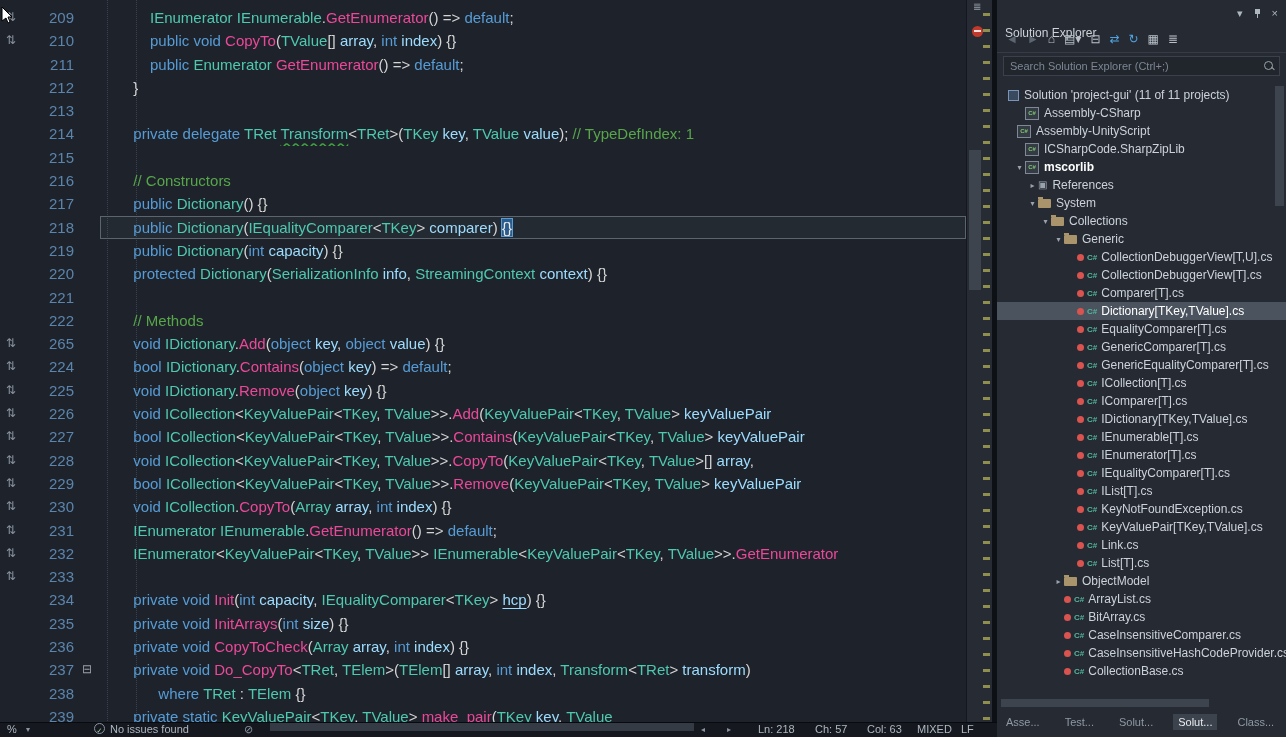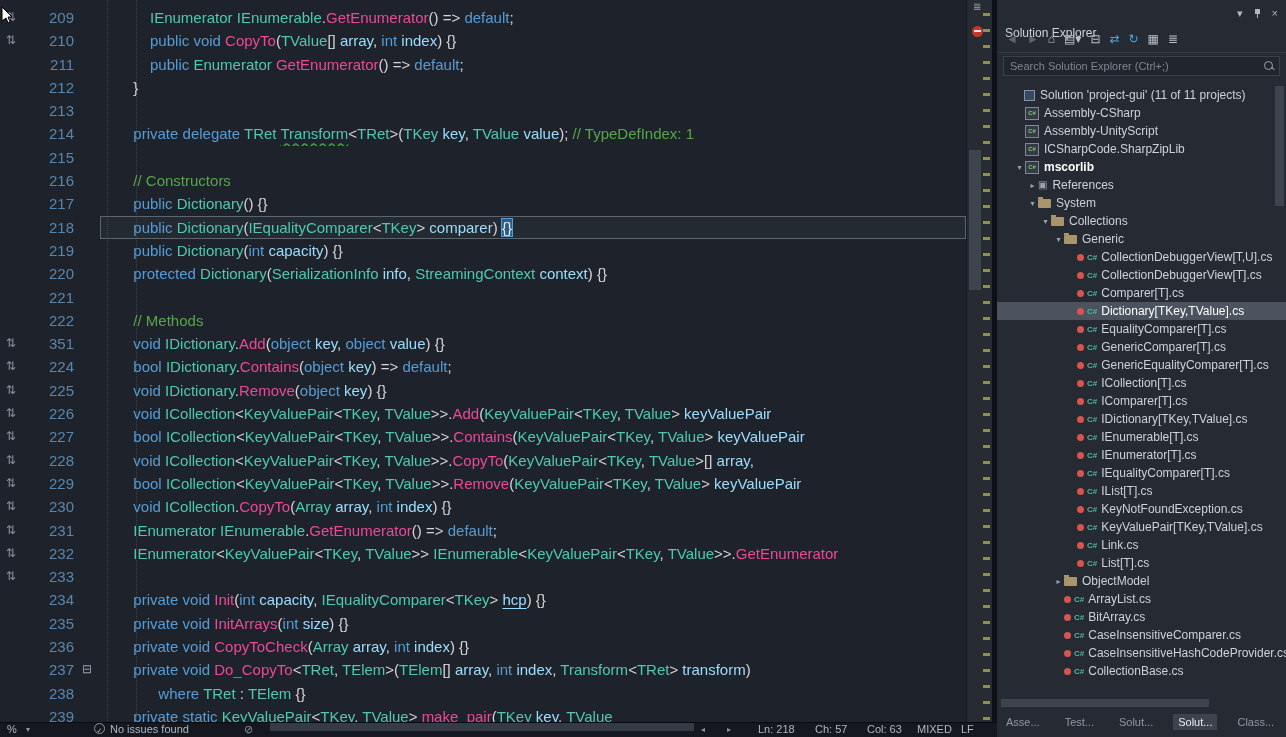--- a/index.html
+++ b/index.html
@@ -175,21 +175,21 @@
         <span class="code-text"></span>
       </div>
       <div class="ed-row">
         <span class="g-ind"></span>
         <span class="g-num">222</span>
         <span class="g-fold"></span>
         <span class="code-text"><span class="tk-o">        </span><span class="tk-c">// Methods</span></span>
       </div>
       <div class="ed-row">
         <span class="g-ind">⇅</span>
-        <span class="g-num">351</span>
+        <span class="g-num">265</span>
         <span class="g-fold"></span>
         <span class="code-text"><span class="tk-o">        </span><span class="tk-k">void</span><span class="tk-o"> </span><span class="tk-t">IDictionary</span><span class="tk-o">.</span><span class="tk-m">Add</span><span class="tk-o">(</span><span class="tk-k">object</span><span class="tk-o"> </span><span class="tk-p">key</span><span class="tk-o">, </span><span class="tk-k">object</span><span class="tk-o"> </span><span class="tk-p">value</span><span class="tk-o">) {}</span></span>
       </div>
       <div class="ed-row">
         <span class="g-ind">⇅</span>
         <span class="g-num">224</span>
         <span class="g-fold"></span>
         <span class="code-text"><span class="tk-o">        </span><span class="tk-k">bool</span><span class="tk-o"> </span><span class="tk-t">IDictionary</span><span class="tk-o">.</span><span class="tk-m">Contains</span><span class="tk-o">(</span><span class="tk-k">object</span><span class="tk-o"> </span><span class="tk-p">key</span><span class="tk-o">) =&gt; </span><span class="tk-k">default</span><span class="tk-o">;</span></span>
       </div>
       <div class="ed-row">
@@ -325,31 +325,31 @@
       <span class="tb-icon accent">⇄</span>
       <span class="tb-icon accent">↻</span>
       <span class="tb-icon">▦</span>
       <span class="tb-icon">≣</span>
     </div>
   <div class="p-search">
     <input type="text" placeholder="Search Solution Explorer (Ctrl+;)" style="">
     <span class="mag"></span>
   </div>
   <div class="p-tree" id="se-tree">
-      <div class="t-row" style="padding-left: 16px;">
+      <div class="t-row" style="padding-left: 0;">
         <span class="t-arrow"></span>
         <span class="sol-icon"></span>
         <span class="t-label">Solution 'project-gui' (11 of 11 projects)</span>
       </div>
       <div class="t-row" style="padding-left: 17px;">
         <span class="t-arrow"></span>
         <span class="proj-icon">C#</span>
         <span class="t-label">Assembly-CSharp</span>
       </div>
-      <div class="t-row" style="padding-left: 17px;">
+      <div class="t-row" style="padding-left: 9px;">
         <span class="t-arrow"></span>
         <span class="proj-icon">C#</span>
         <span class="t-label">Assembly-UnityScript</span>
       </div>
       <div class="t-row" style="padding-left: 17px;">
         <span class="t-arrow"></span>
         <span class="proj-icon">C#</span>
         <span class="t-label">ICSharpCode.SharpZipLib</span>
       </div>
       <div class="t-row" style="padding-left: 17px;">

